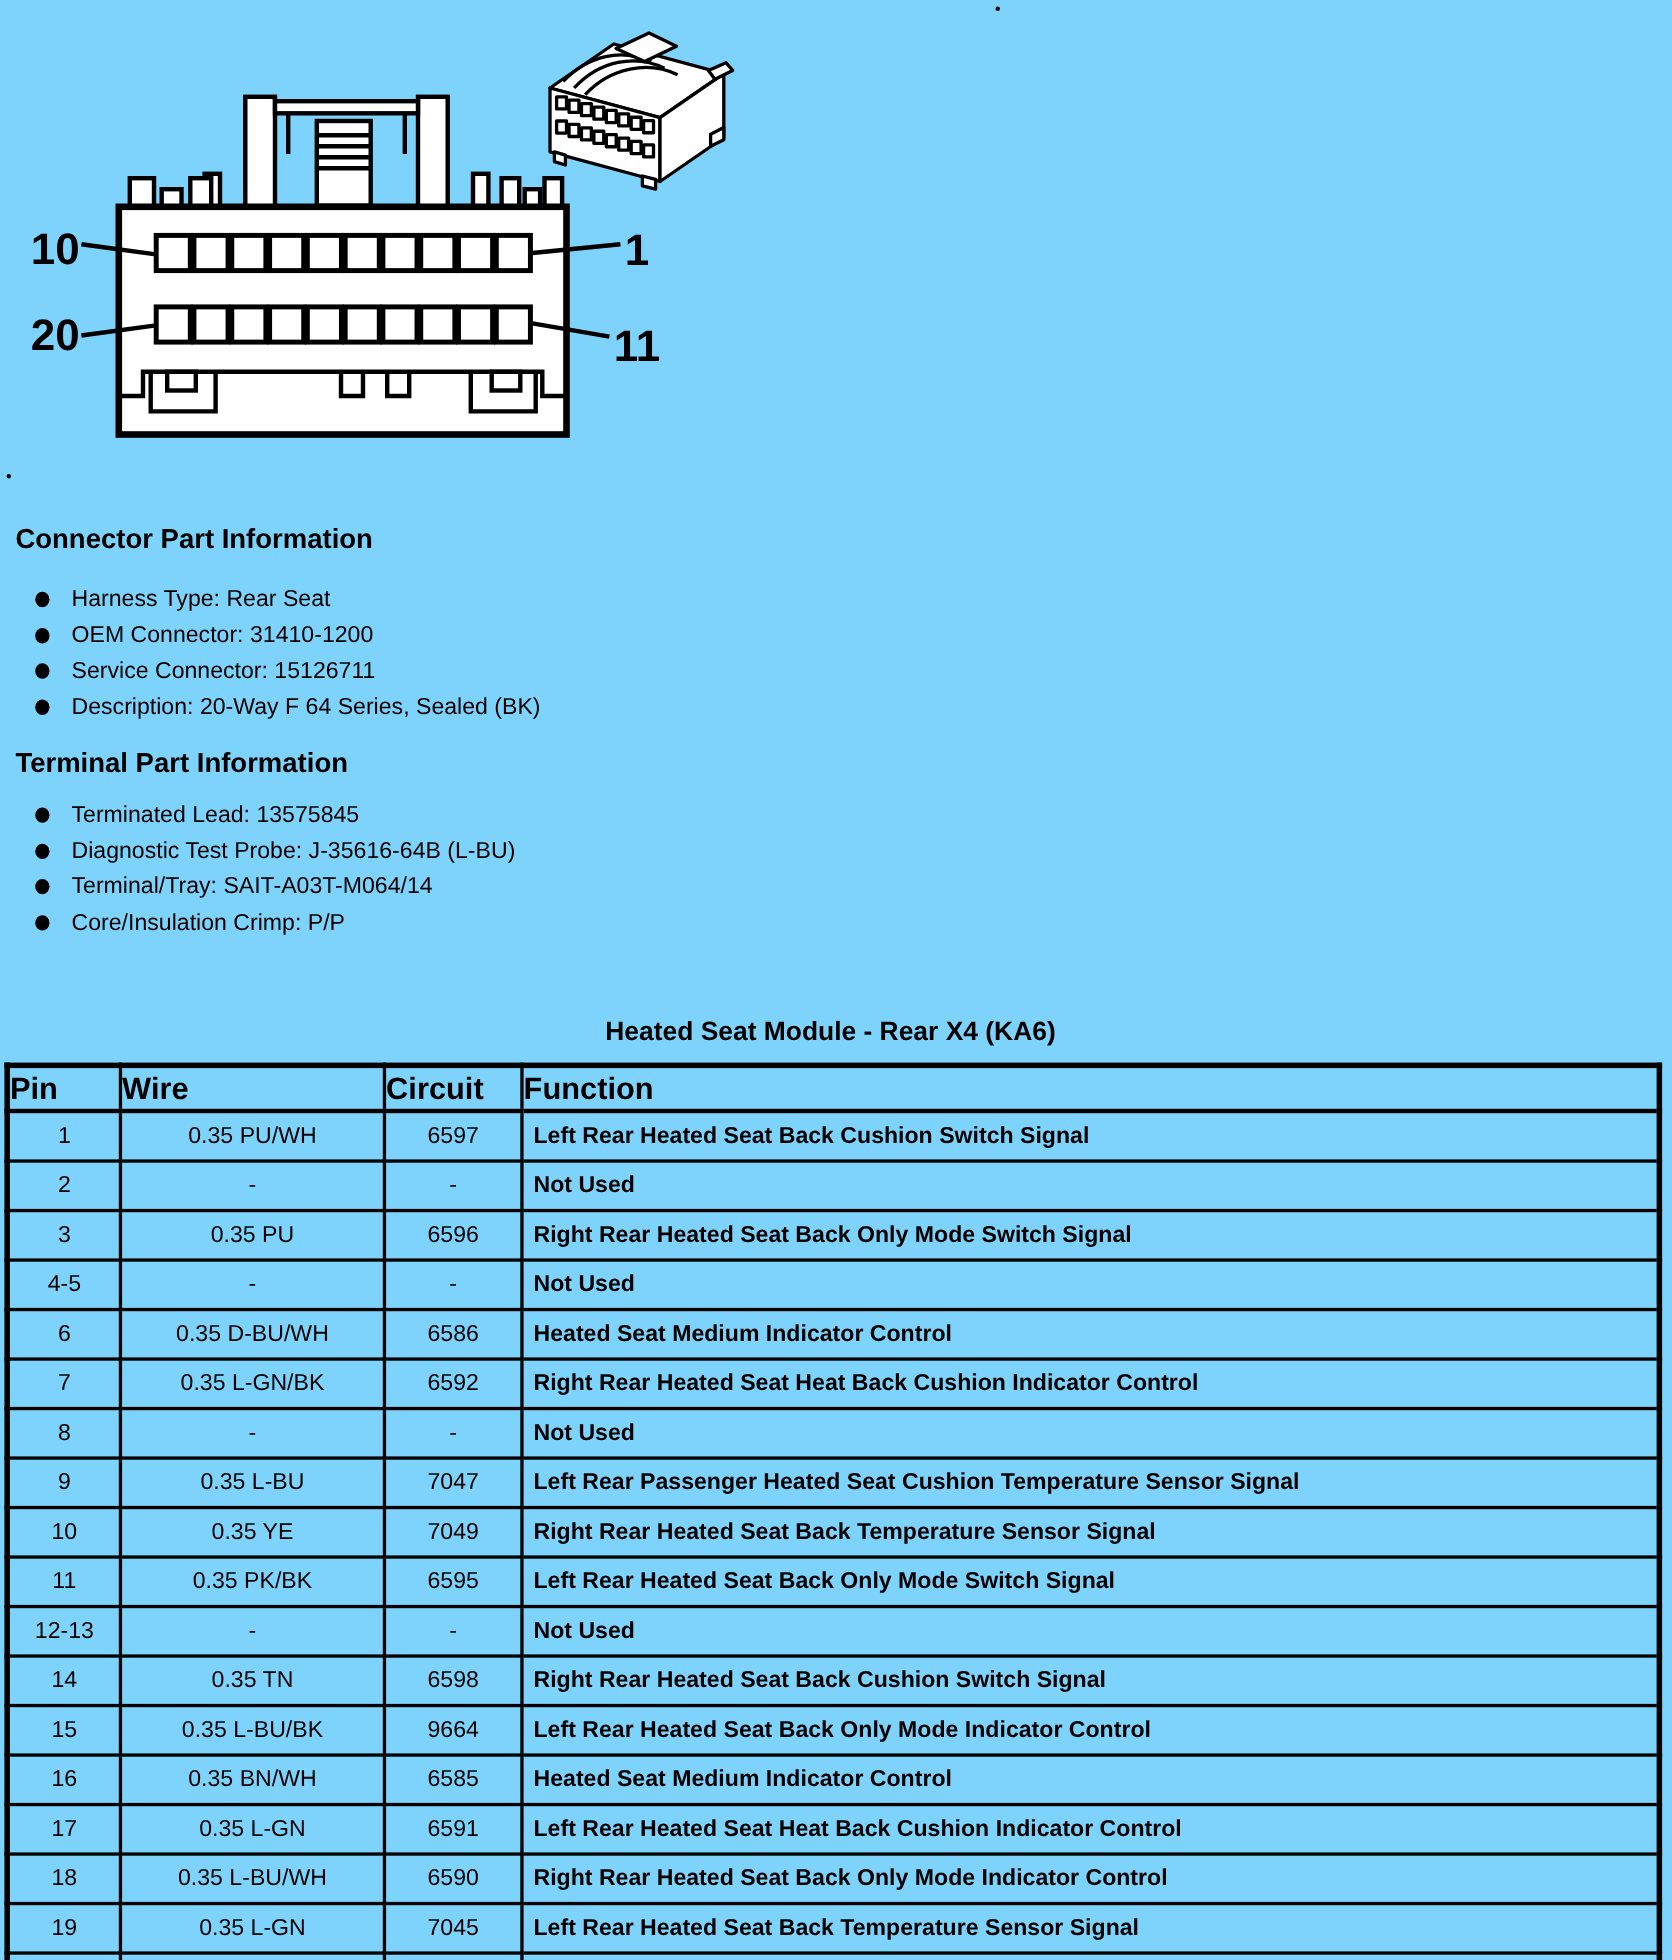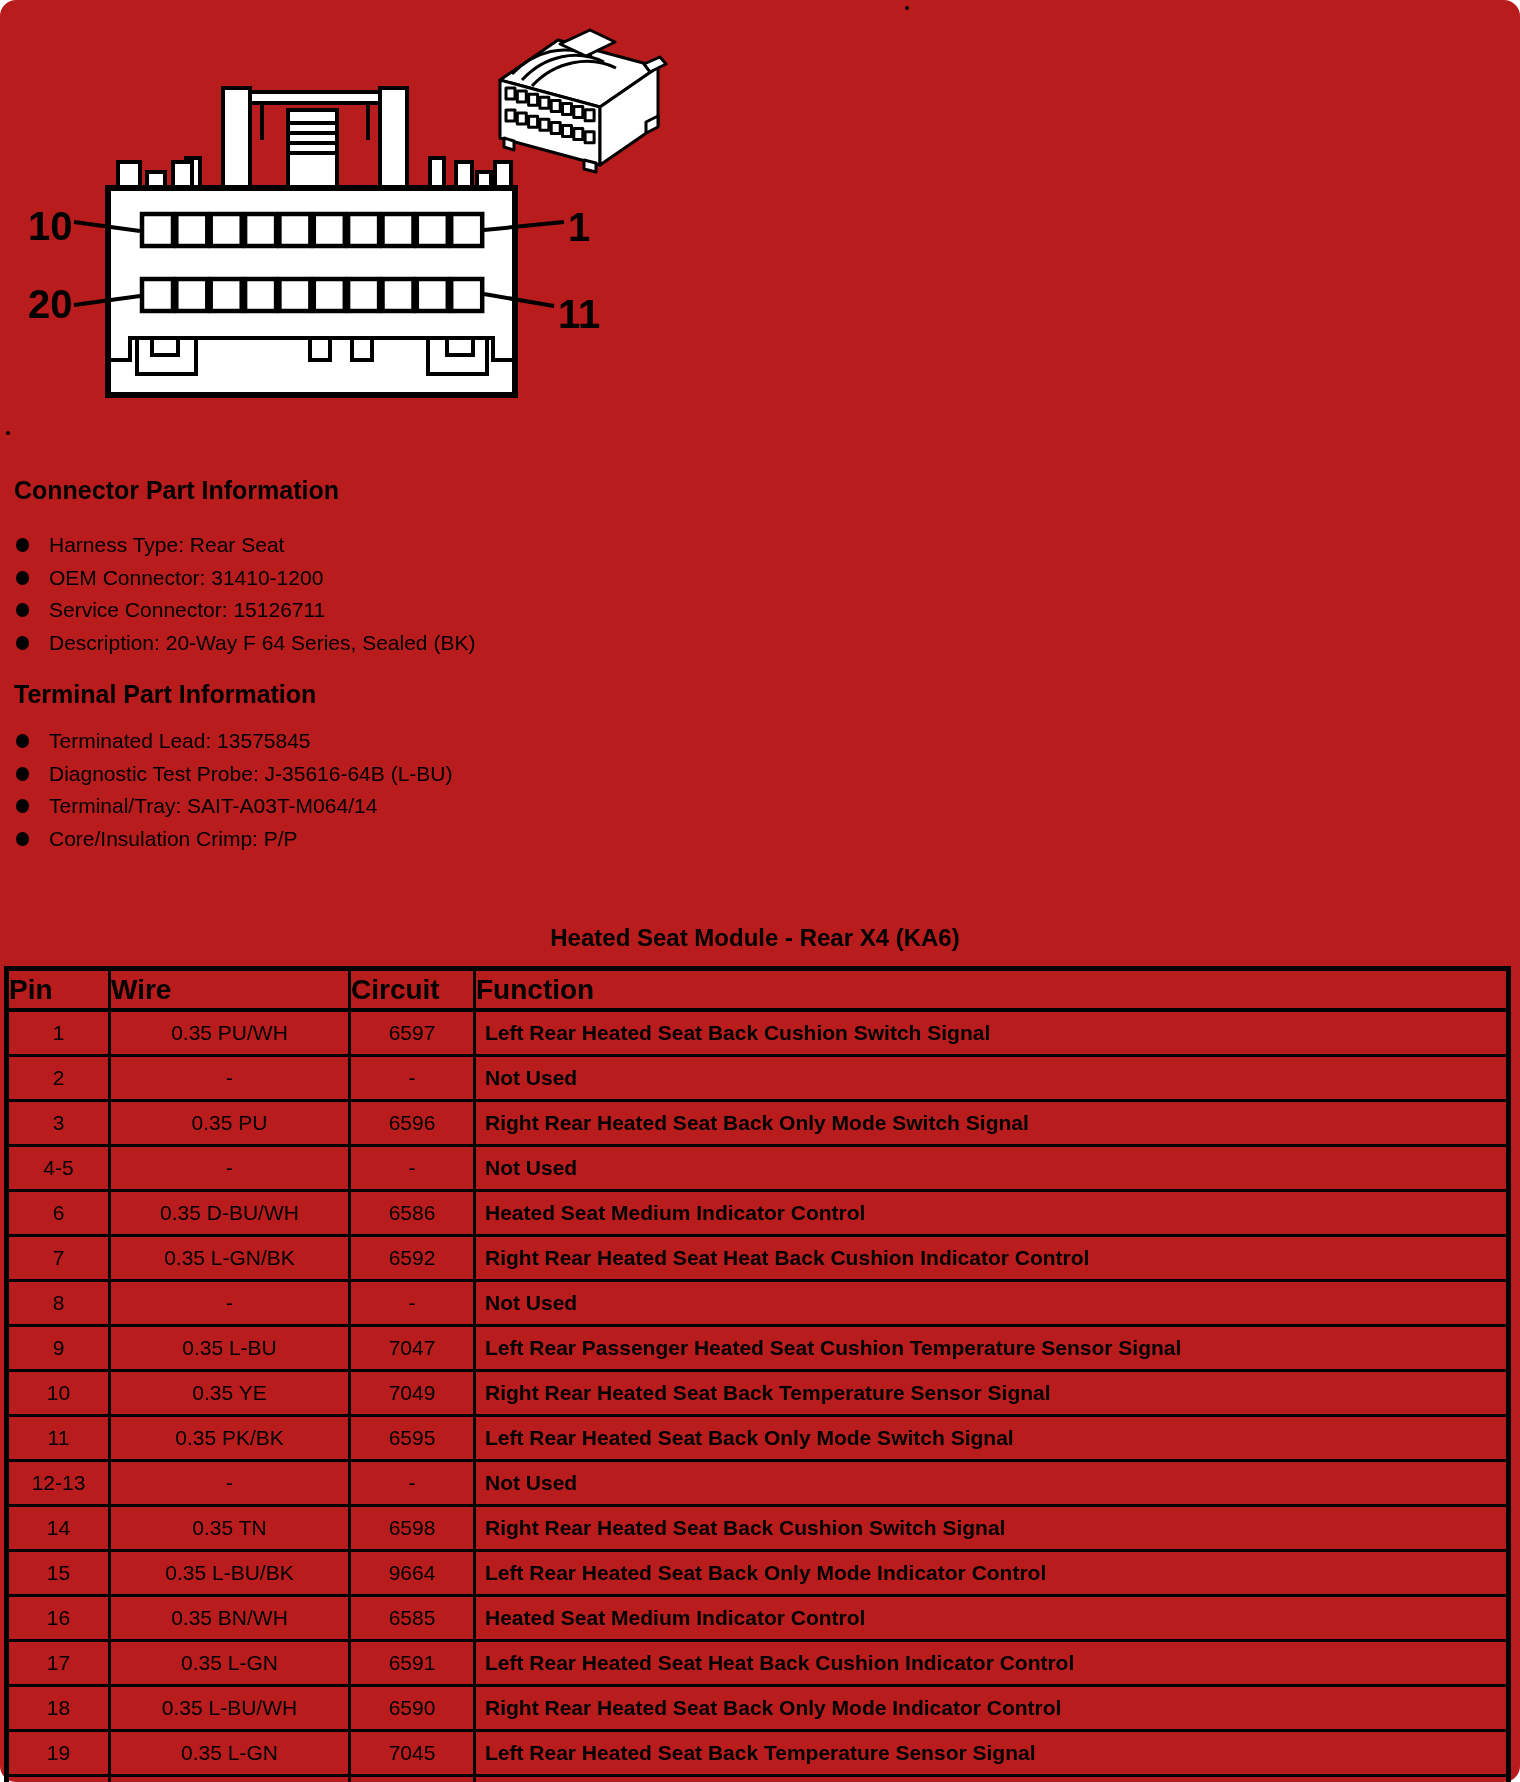--- a/index.html
+++ b/index.html
@@ -1,38 +1,38 @@
 <!DOCTYPE html>
 <html><head>
 <meta charset="utf-8">
 <style>
   html,body{margin:0;padding:0;background:#fff;}
   body{
     width:1520px;height:1782px;position:relative;overflow:hidden;
     font-family:"Liberation Sans","DejaVu Sans",sans-serif;color:#000;
     -webkit-font-smoothing:antialiased;
   }
-  .page{position:absolute;inset:0;background:#b91c1c;border-radius:16px;}
+  .page{position:absolute;inset:0;background:#7dd3fc;}
 
   
   #connector-diagram{position:absolute;left:0;top:0;}
   #connector-diagram .ln{stroke:#000;fill:none;}
   #connector-diagram .wh{fill:#fff;stroke:#000;}
   #connector-diagram text{fill:#000;stroke:none;font-weight:600;font-size:40px;}
 
   .dot{position:absolute;background:#000;border-radius:50%;}
   .dot1{left:905px;top:6px;width:4px;height:4px;}
   .dot2{left:6px;top:431px;width:4px;height:4px;}
 
   
   h2{position:absolute;margin:4px;font-size:25px;font-weight:bold;left:10px;white-space:nowrap;}
   #connector-heading{top:472px;}
   #terminal-heading{top:676px;}
 
-  ul.bullets{position:absolute;list-style:none;margin:0;padding:0;left:16px;}
+  ul.bullets{position:absolute;list-style:none;margin:0;padding:0;left:32px;}
   #connector-list{top:530px;}
   #terminal-list{top:726px;}
   ul.bullets li{
     position:relative;height:32.5px;line-height:30px;font-size:21px;
     padding-left:33px;white-space:nowrap;
   }
   ul.bullets .bullet{
     position:absolute;left:0;top:8px;width:13px;height:14px;
     background:#000;border-radius:50%;
   }

